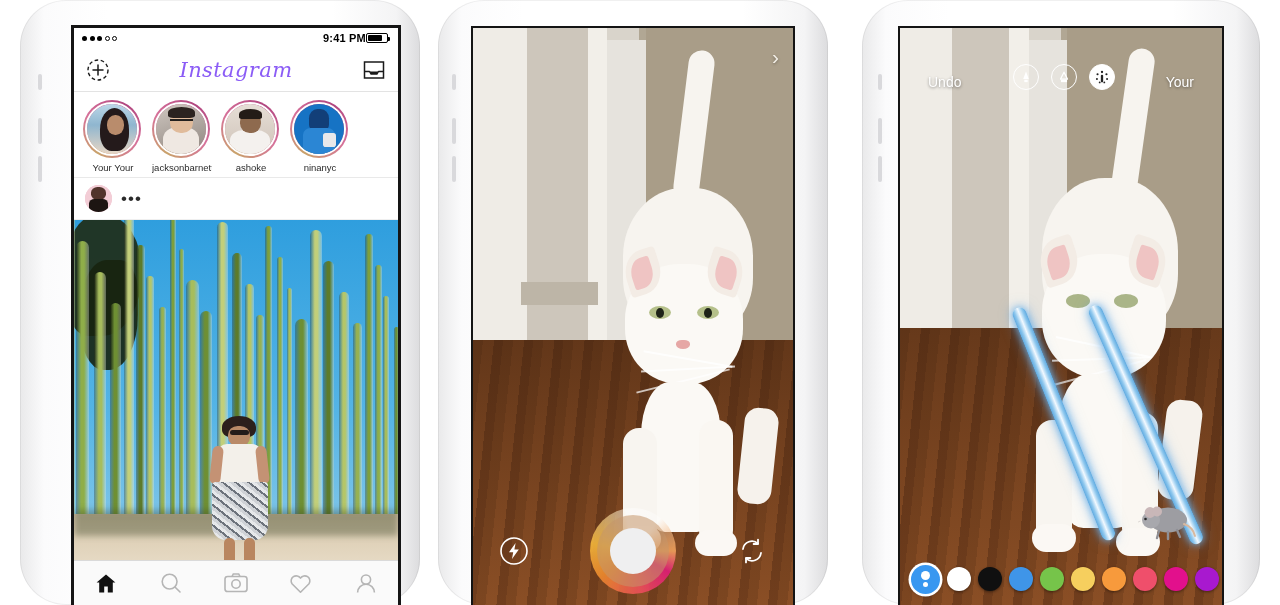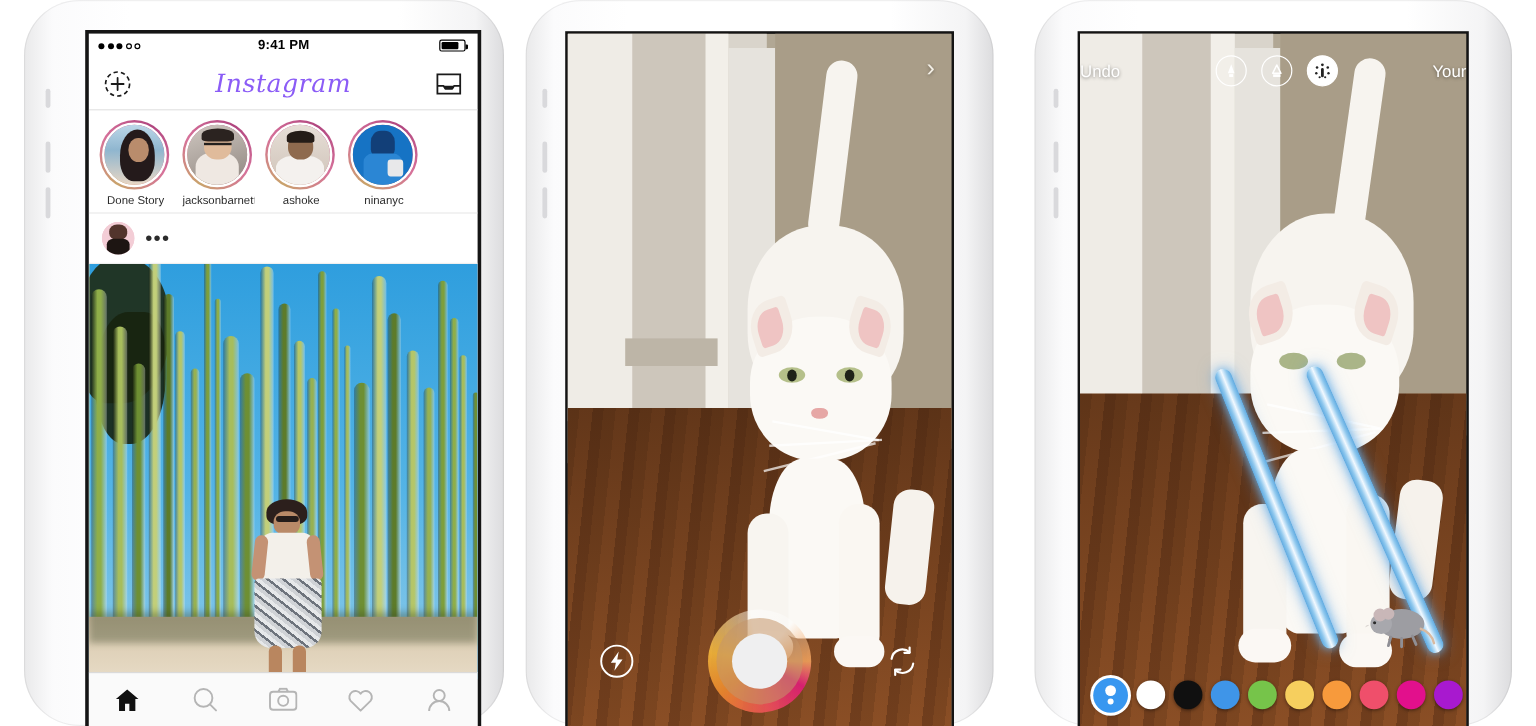--- a/index.html
+++ b/index.html
@@ -31,21 +31,21 @@
 
   
   #phone1 { left: 20px; width: 400px; }
   #screen1 { left: 54px; top: 28px; width: 324px; height: 577px; background: #fff; box-shadow: 0 0 0 3px #151515; }
 
   .statusbar { height: 20px; display: flex; align-items: center; padding: 0 10px 0 8px; font-size: 10px; }
   .dots { display: flex; gap: 2.5px; align-items: center; }
   .dots i { width: 5px; height: 5px; border-radius: 50%; display: block; }
   .dots i.on { background: #000; }
   .dots i.off { background: transparent; border: 1px solid #000; width:5px; height:5px; }
-  .sb-time { flex: 1; text-align: center; font-weight: bold; font-size: 11px; color:#000; letter-spacing:.2px;
+  .sb-time { flex: 1; text-align: right; font-weight: bold; font-size: 11px; color:#000; letter-spacing:.2px;
              margin-left:-10px; }
   .battery { width: 22px; height: 10px; border: 1px solid #000; border-radius: 2px; position: relative; }
   .battery:after { content:""; position:absolute; right:-3px; top:3px; width:2px; height:4px; background:#000; border-radius:0 1px 1px 0;}
   .battery b { position:absolute; left:1px; top:1px; bottom:1px; width:14px; background:#000; display:block; border-radius:1px;}
 
   .navbar { height: 44px; display:flex; align-items:center; justify-content:space-between;
             padding: 0 12px; border-bottom: 1px solid #e3e3e3; }
   .ig-logo { font-family: "DejaVu Serif", serif; font-style: italic; font-size: 21px; color:#8b5cf6; letter-spacing:.4px; }
   .camera-plus { width: 24px; height: 24px; position: relative; }
   .inbox-ic { width: 24px; height: 22px; }
@@ -86,22 +86,22 @@
   .shutter-wrap { position:relative; width: 86px; height: 86px; }
   .shutter-ring { position:absolute; inset:0; border-radius:50%;
       background: conic-gradient(from 120deg, #e21b7a 0deg, #ef4f5b 50deg, #f08a2e 110deg, #f6b93b 160deg,
                                  rgba(255,255,255,.55) 230deg, rgba(255,255,255,.35) 280deg, #f2a25c 330deg, #e21b7a 360deg);
       opacity: .88; }
   .shutter-inner { position:absolute; inset:7px; border-radius:50%; background: rgba(196,150,106,.55); }
   .shutter-core { position:absolute; inset:20px; border-radius:50%; background:#efeff0; }
   .cam-ic { width: 30px; height: 30px; }
 
   
-  .draw-top { position:absolute; top:0; left:0; right:0; height: 62px; display:flex; align-items:center;
-              justify-content:space-between; padding: 0 0; }
+  .draw-top { position:absolute; top:0; left:0; right:0; height: 62px; display:flex; align-items:flex-end;
+              justify-content:space-between; padding: 0 28px; }
   .draw-top .txt { color:#fff; font-size: 14px; text-shadow: 0 1px 3px rgba(0,0,0,.45); }
   .brushes { display:flex; gap: 12px; align-items:center; }
   .brush { width: 26px; height: 26px; border-radius: 50%; position: relative;
            border: 1.6px solid #fff; display:flex; align-items:center; justify-content:center; }
   .brush.filled { background: #fff; border-color:#fff; }
 
   
   .palette { position:absolute; left:0; right:0; bottom: 6px; height: 40px;
              display:flex; align-items:center; gap: 7px; padding: 0 11px; }
   .sw { width: 24px; height: 24px; border-radius: 50%; box-shadow: 0 1px 3px rgba(0,0,0,.45); flex:0 0 auto; }
@@ -163,21 +163,21 @@
       <div class="stories">
 
         <div class="story">
           <div class="ring">
             <div class="av">
               <div style="position:absolute;inset:0;background:linear-gradient(180deg,#bcd7e8 0%,#8fb6cf 42%,#e8d6c4 100%)"></div>
               <div style="position:absolute;left:26%;top:8%;width:58%;height:86%;background:#241a1b;border-radius:50% 50% 40% 40%"></div>
               <div style="position:absolute;left:40%;top:22%;width:34%;height:40%;background:#b98c6c;border-radius:48%"></div>
             </div>
           </div>
-          <div class="uname">Done Story</div>
+          <div class="uname">Your Your</div>
         </div>
 
         <div class="story">
           <div class="ring">
             <div class="av">
               <div style="position:absolute;inset:0;background:linear-gradient(160deg,#cfc7c0,#8e857f)"></div>
               <div style="position:absolute;left:14%;top:46%;width:72%;height:60%;background:#efe8e2;border-radius:40% 40% 0 0"></div>
               <div style="position:absolute;left:28%;top:14%;width:46%;height:44%;background:#e0bb9b;border-radius:46%"></div>
               <div style="position:absolute;left:24%;top:6%;width:54%;height:22%;background:#2b2320;border-radius:50% 50% 20% 20%"></div>
               <div style="position:absolute;left:27%;top:29%;width:46%;height:10%;border-top:2px solid #23201e"></div>

